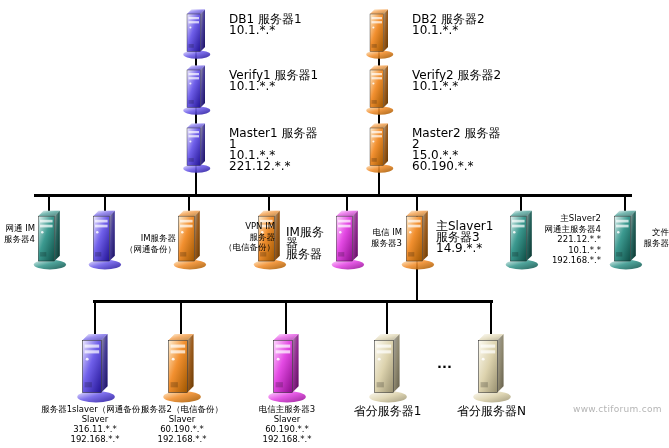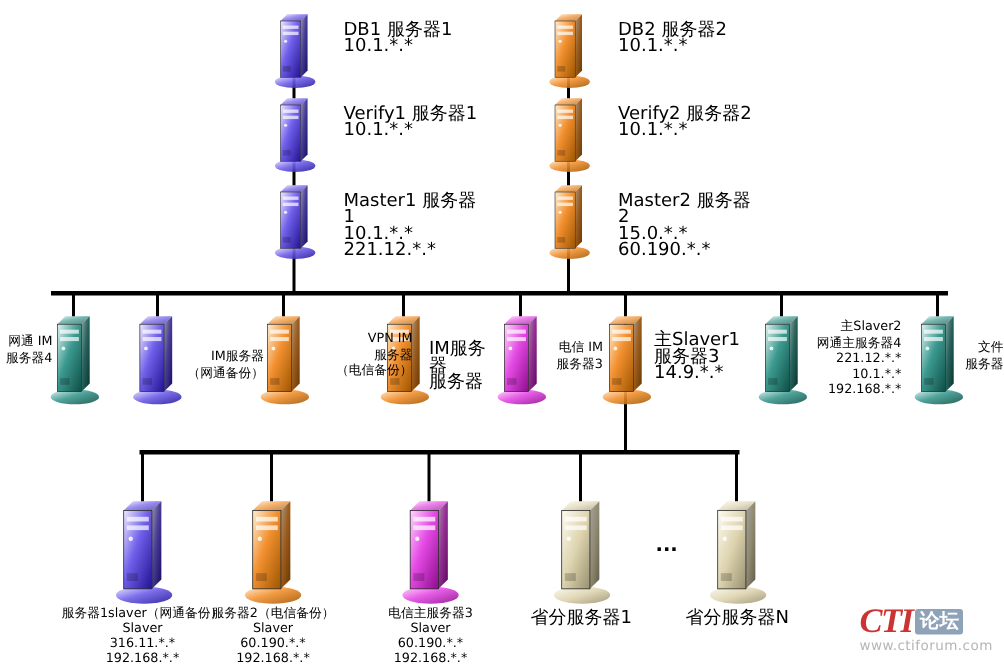--- a/index.html
+++ b/index.html
@@ -205,20 +205,16 @@
 60.190.*.*
 192.168.*.*</div>
   <div class="lbl b4" style="left:244px;top:404px;width:86px">电信主服务器3
 Slaver
 60.190.*.*
 192.168.*.*</div>
   <div class="lbl c" style="left:350px;top:406px;width:75px">省分服务器1</div>
   <div class="lbl c" style="left:454px;top:406px;width:75px">省分服务器N</div>
 
   <div class="cti" style="left:573px;top:403px">
-    <div class="cti-row">
-      <span class="cti-red">CTI</span>
-      <span class="cti-box">论坛</span>
-    </div>
     <div class="cti-url">www.ctiforum.com</div>
   </div>
 
 </div>
 
 </body></html>

